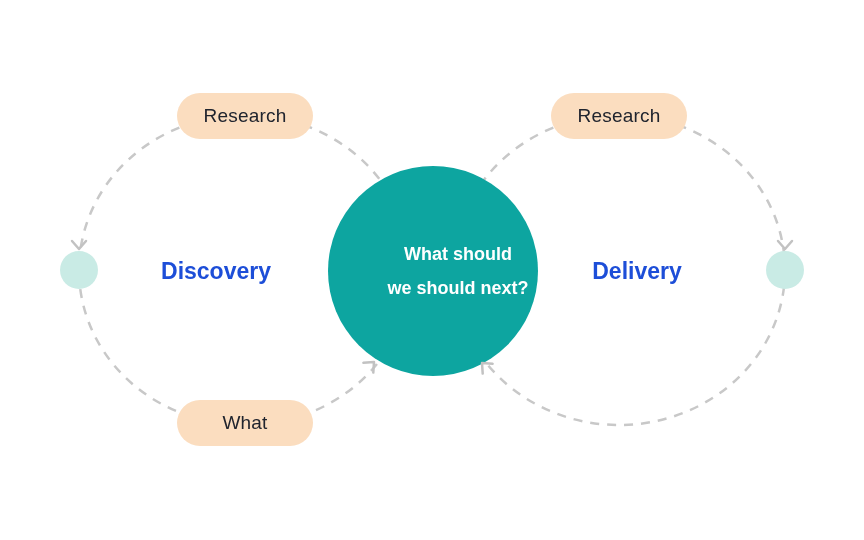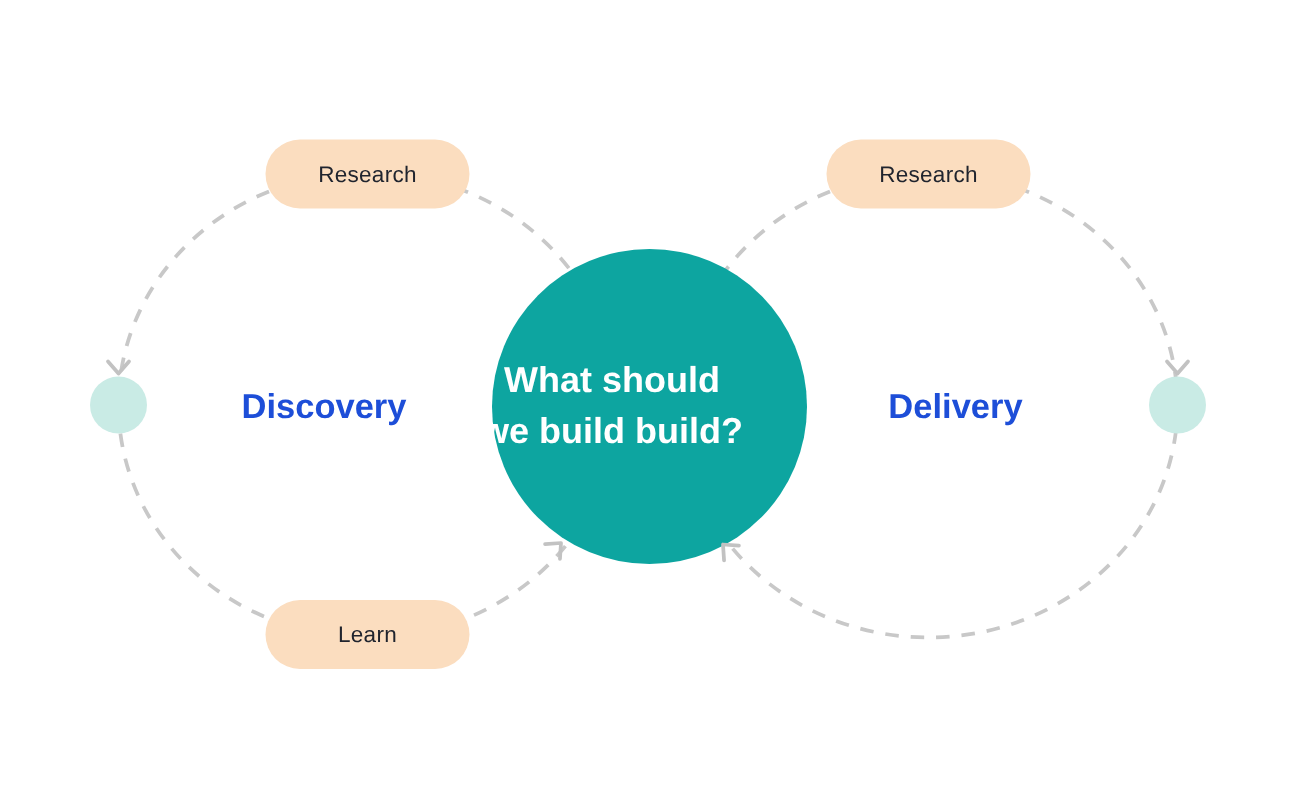--- a/index.html
+++ b/index.html
@@ -22,48 +22,48 @@
   }
   .pill {
     position: absolute;
     width: 136px;
     height: 46px;
     background: #FBDDBF;
     border-radius: 24px;
     display: flex;
     align-items: center;
     justify-content: center;
-    font-size: 15px;
+    font-size: 19px;
     font-weight: 400;
     color: #20242E;
     letter-spacing: 0.2px;
   }
   .pill-research { left: 177px; top: 93px; }
   .pill-release  { left: 551px; top: 93px; }
   .pill-learn    { left: 177px; top: 400px; }
   .pill-feedback { left: 551px; top: 400px; }
   .loop-label {
     position: absolute;
     transform: translate(-50%, -50%);
     font-size: 23px;
     font-weight: 700;
     color: #1d4ed8;
     white-space: nowrap;
   }
   .label-discovery { left: 216px; top: 271px; }
   .label-delivery  { left: 637px; top: 271px; }
   .center-text {
     position: absolute;
-    left: 408px;
+    left: 458px;
     top: 271px;
     transform: translate(-50%, -50%);
     width: 210px;
     text-align: center;
     color: #ffffff;
-    font-size: 24px;
+    font-size: 18px;
     font-weight: 700;
     line-height: 34px;
   }
   .center-text span { display: block; }
 </style>
 </head>
 <body>
 
 <div class="canvas">
 
@@ -88,24 +88,24 @@
     <polyline points="-7,-8 0,0 7,-8" transform="translate(482,363) rotate(135)" fill="none" stroke="#C2C2C2" stroke-width="2.5" stroke-linecap="round" stroke-linejoin="round"></polyline>
   </svg>
 
   <div class="pill pill-research">
     <span>Research</span>
   </div>
   <div class="pill pill-release">
     <span>Research</span>
   </div>
   <div class="pill pill-learn">
-    <span>Learn</span>
+    <span>What</span>
   </div>
 
   <div class="loop-label label-discovery">Discovery</div>
   <div class="loop-label label-delivery">Delivery</div>
 
   <div class="center-text">
     <span>What should</span>
-    <span>we build build?</span>
+    <span>we should next?</span>
   </div>
 
 </div>
 
 </body></html>

